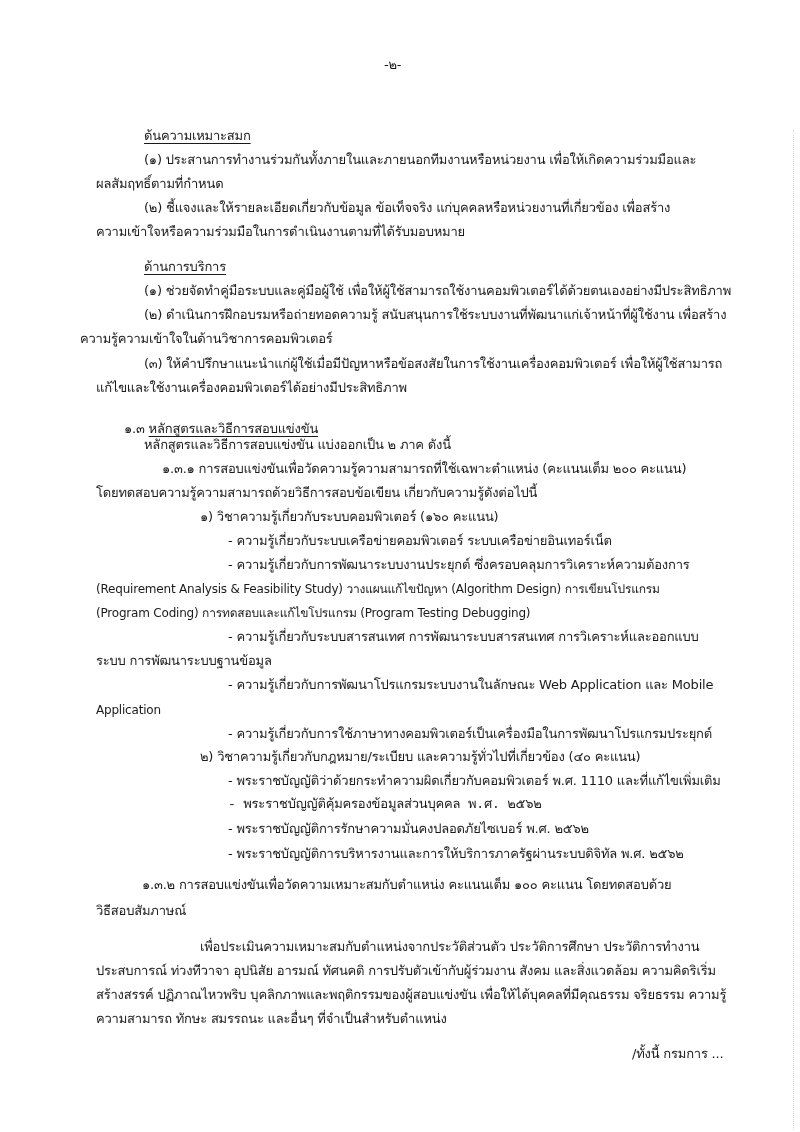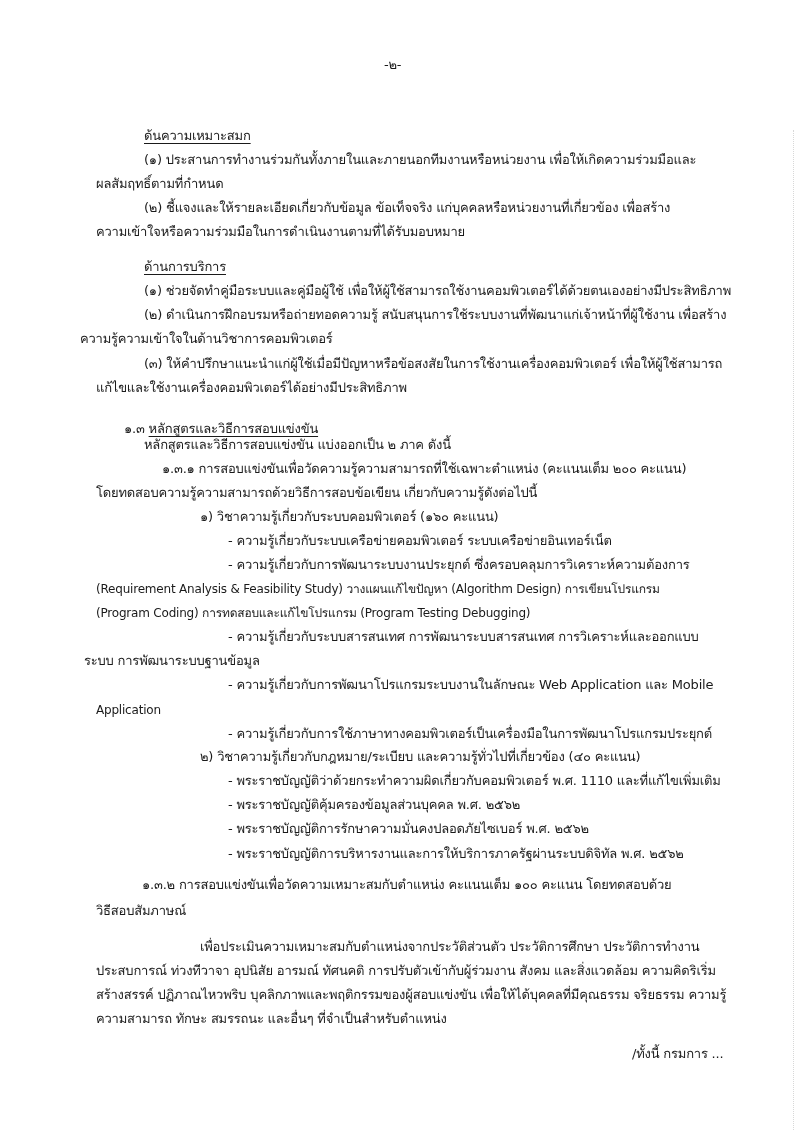--- a/index.html
+++ b/index.html
@@ -41,28 +41,28 @@
 
   <div class="line" style="left:150px;top:460px;margin-left:12px;">๑.๓.๑  การสอบแข่งขันเพื่อวัดความรู้ความสามารถที่ใช้เฉพาะตำแหน่ง (คะแนนเต็ม ๒๐๐ คะแนน)</div>
   <div class="line" style="left:96px;top:484px;">โดยทดสอบความรู้ความสามารถด้วยวิธีการสอบข้อเขียน เกี่ยวกับความรู้ดังต่อไปนี้</div>
 
   <div class="line" style="left:200px;top:508px;">๑) วิชาความรู้เกี่ยวกับระบบคอมพิวเตอร์ (๑๖๐ คะแนน)</div>
   <div class="line" style="left:228px;top:532px;">- ความรู้เกี่ยวกับระบบเครือข่ายคอมพิวเตอร์ ระบบเครือข่ายอินเทอร์เน็ต</div>
   <div class="line" style="left:228px;top:556px;">- ความรู้เกี่ยวกับการพัฒนาระบบงานประยุกต์ ซึ่งครอบคลุมการวิเคราะห์ความต้องการ</div>
   <div class="line latin" style="left:96px;top:580px;">(Requirement Analysis &amp; Feasibility Study) วางแผนแก้ไขปัญหา (Algorithm Design) การเขียนโปรแกรม</div>
   <div class="line latin" style="left:96px;top:604px;">(Program Coding) การทดสอบและแก้ไขโปรแกรม (Program Testing Debugging)</div>
   <div class="line" style="left:228px;top:628px;">- ความรู้เกี่ยวกับระบบสารสนเทศ การพัฒนาระบบสารสนเทศ การวิเคราะห์และออกแบบ</div>
-  <div class="line" style="left:84px;top:652px;text-align:center;">ระบบ การพัฒนาระบบฐานข้อมูล</div>
+  <div class="line" style="left:96px;top:652px;text-align:center;">ระบบ การพัฒนาระบบฐานข้อมูล</div>
   <div class="line" style="left:228px;top:676px;">- ความรู้เกี่ยวกับการพัฒนาโปรแกรมระบบงานในลักษณะ Web Application และ Mobile</div>
   <div class="line latin" style="left:96px;top:701px;">Application</div>
   <div class="line" style="left:228px;top:725px;">- ความรู้เกี่ยวกับการใช้ภาษาทางคอมพิวเตอร์เป็นเครื่องมือในการพัฒนาโปรแกรมประยุกต์</div>
 
   <div class="line" style="left:200px;top:748px;">๒) วิชาความรู้เกี่ยวกับกฎหมาย/ระเบียบ และความรู้ทั่วไปที่เกี่ยวข้อง (๔๐ คะแนน)</div>
   <div class="line" style="left:228px;top:772px;">- พระราชบัญญัติว่าด้วยกระทำความผิดเกี่ยวกับคอมพิวเตอร์ พ.ศ. 1110 และที่แก้ไขเพิ่มเติม</div>
-  <div class="line" style="left:228px;top:796px;">- พระราชบัญญัติคุ้มครองข้อมูลส่วนบุคคล พ.ศ. ๒๕๖๒</div>
+  <div class="line" style="left:228px;top:796px;font-family:Liberation Mono, monospace;">- พระราชบัญญัติคุ้มครองข้อมูลส่วนบุคคล พ.ศ. ๒๕๖๒</div>
   <div class="line" style="left:228px;top:820px;">- พระราชบัญญัติการรักษาความมั่นคงปลอดภัยไซเบอร์ พ.ศ. ๒๕๖๒</div>
   <div class="line" style="left:228px;top:845px;">- พระราชบัญญัติการบริหารงานและการให้บริการภาครัฐผ่านระบบดิจิทัล พ.ศ. ๒๕๖๒</div>
 
   <div class="line" style="left:142px;top:876px;">๑.๓.๒ การสอบแข่งขันเพื่อวัดความเหมาะสมกับตำแหน่ง คะแนนเต็ม ๑๐๐ คะแนน โดยทดสอบด้วย</div>
   <div class="line" style="left:96px;top:902px;">วิธีสอบสัมภาษณ์</div>
 
   <div class="line" style="left:200px;top:938px;">เพื่อประเมินความเหมาะสมกับตำแหน่งจากประวัติส่วนตัว ประวัติการศึกษา ประวัติการทำงาน</div>
   <div class="line" style="left:96px;top:962px;">ประสบการณ์ ท่วงทีวาจา อุปนิสัย อารมณ์ ทัศนคติ การปรับตัวเข้ากับผู้ร่วมงาน สังคม และสิ่งแวดล้อม ความคิดริเริ่ม</div>
   <div class="line" style="left:96px;top:986px;">สร้างสรรค์ ปฏิภาณไหวพริบ บุคลิกภาพและพฤติกรรมของผู้สอบแข่งขัน เพื่อให้ได้บุคคลที่มีคุณธรรม จริยธรรม ความรู้</div>
   <div class="line" style="left:96px;top:1010px;">ความสามารถ ทักษะ สมรรถนะ และอื่นๆ ที่จำเป็นสำหรับตำแหน่ง</div>

